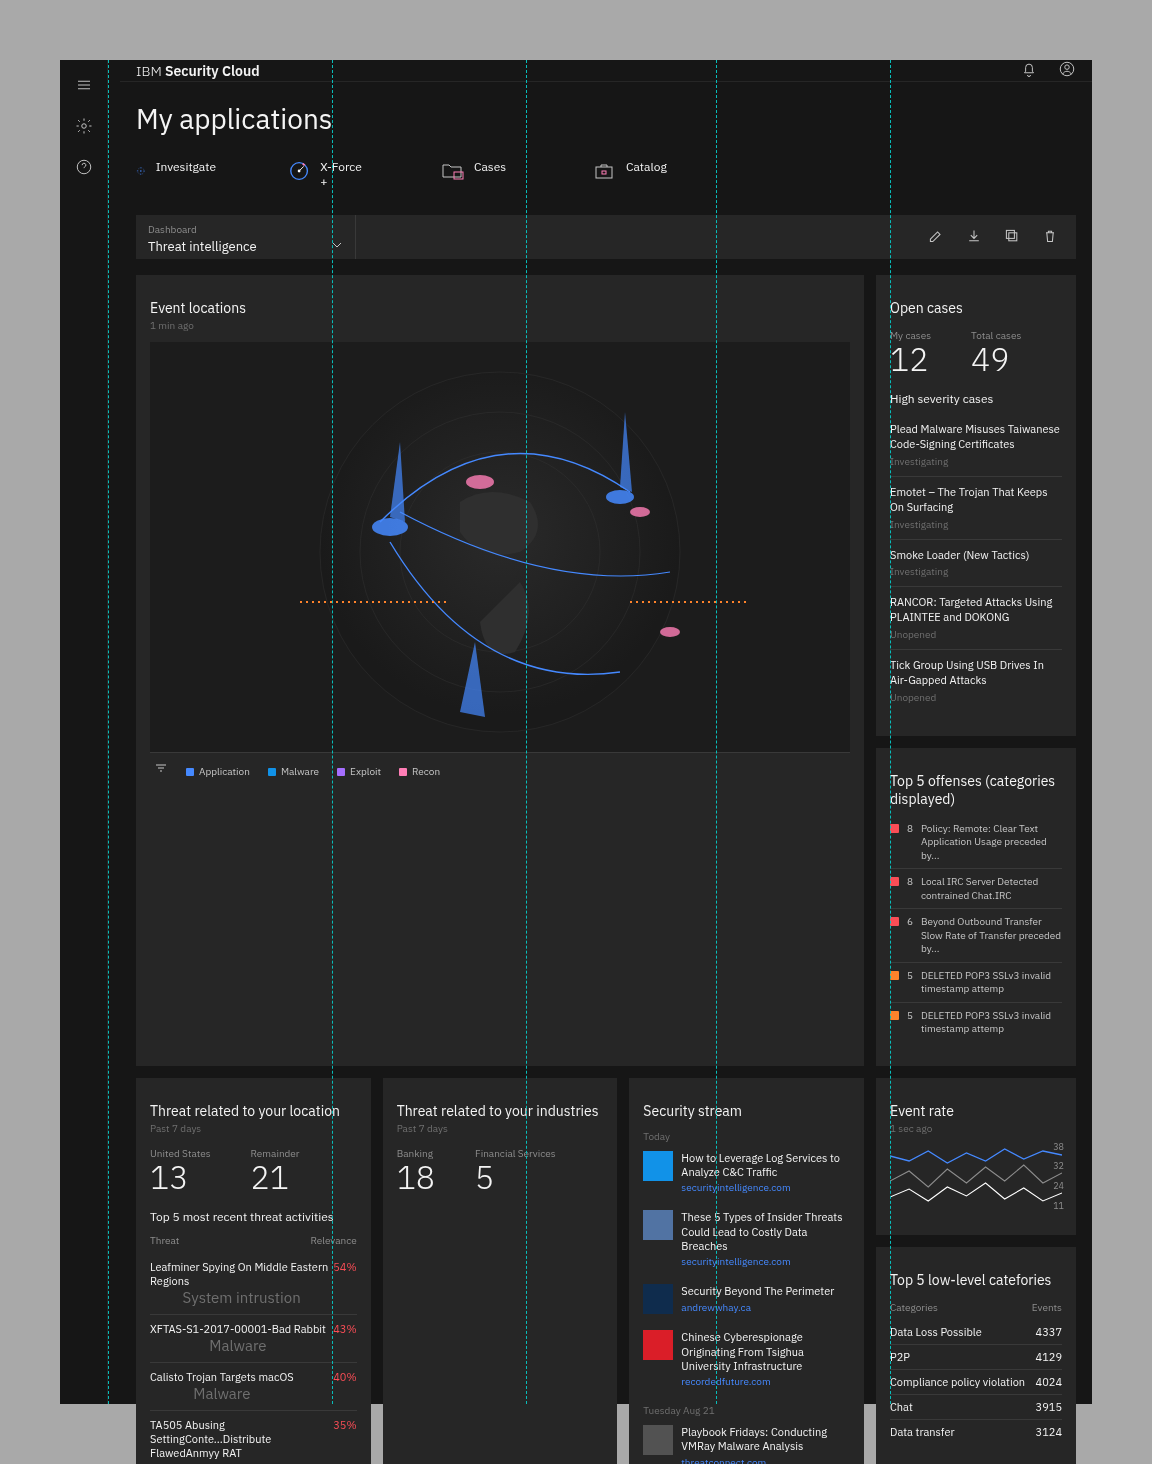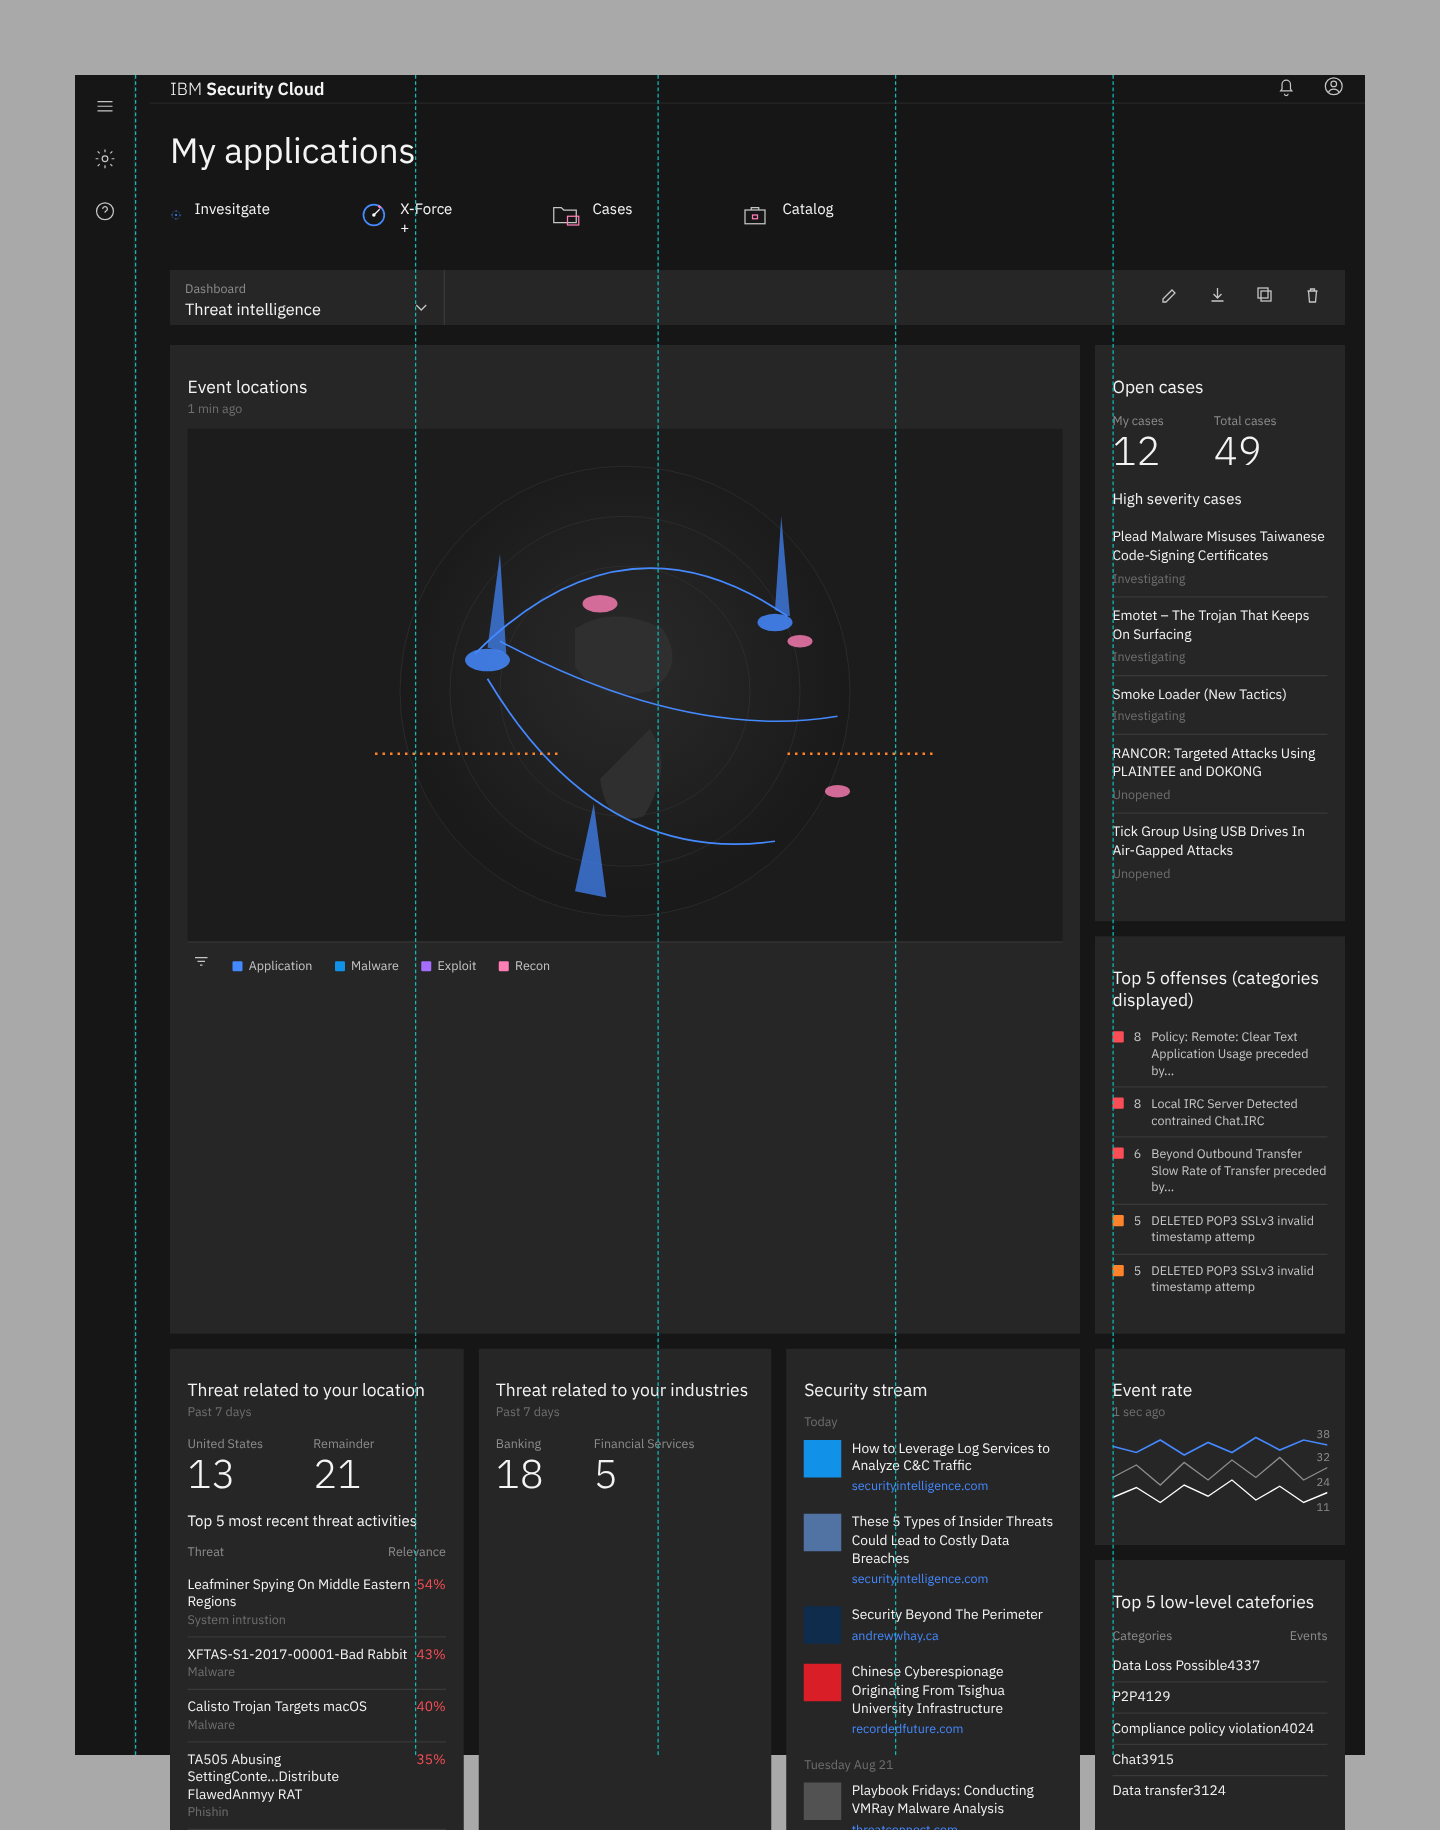--- a/index.html
+++ b/index.html
@@ -47,28 +47,28 @@
   .hs-item:first-child { border-top:none; }
   .hs-title { font-size:11px; color:#f4f4f4; line-height:1.35; }
   .hs-status { font-size:10px; color:#6f6f6f; margin-top:3px; }
   .off-row { display:flex; gap:8px; padding:6px 0; border-top:1px solid #393939; font-size:10px; align-items:flex-start; }
   .off-row:first-of-type { border-top:none; }
   .off-ic { width:9px; height:9px; border-radius:1px; flex-shrink:0; margin-top:2px; }
   .off-txt { color:#c6c6c6; line-height:1.35; }
   .threat-row { display:flex; justify-content:space-between; padding:7px 0; border-top:1px solid #393939; }
   .threat-row:first-of-type{ border-top:none;}
   .threat-name { font-size:11px; color:#f4f4f4; }
-  .threat-tag { font-size:10px; color:#6f6f6f; }
+  .threat-tag { font-size:15px; color:#6f6f6f;text-align:center; }
   .threat-rel { color:#fa4d56; font-size:11px; }
   .tbl-head { display:flex; justify-content:space-between; font-size:10px; color:#8d8d8d; padding:6px 0; }
   .stream-item { display:flex; gap:8px; padding:8px 0; }
   .thumb { width:30px; height:30px; background:#33b1ff; flex-shrink:0; }
   .stream-title { font-size:11px; color:#f4f4f4; line-height:1.3; }
   .stream-src { font-size:10px; color:#4589ff; margin-top:2px; }
-  .cat-row { display:flex; padding:5px 0; border-top:1px solid #393939; font-size:11px; }
+  .cat-row { display:flex; justify-content:space-between; padding:5px 0; border-top:1px solid #393939; font-size:11px; }
   .cat-row:first-of-type{border-top:none;}
   .chart { height:70px; margin-top:6px; position:relative; }
   .chart svg{ width:100%; height:100%; }
   .ylabels { position:absolute; right:-2px; top:0; bottom:0; display:flex; flex-direction:column; justify-content:space-between; font-size:9px; color:#8d8d8d; }
   .guides { position:absolute; inset:0; pointer-events:none; }
   .guides .v { position:absolute; top:0; bottom:0; border-left:1px dashed #08bdba; }
   .section-hd { font-size:12px; font-weight:400; color:#f4f4f4; margin-top:14px; margin-bottom:4px; }
   .toggle { width:28px; height:14px; background:#525252; border-radius:7px; position:relative; }
   .toggle::after{ content:""; position:absolute; width:10px; height:10px; background:#fff; border-radius:50%; top:2px; left:2px;}
   .play-ctrl { display:flex; gap:10px; align-items:center; }

